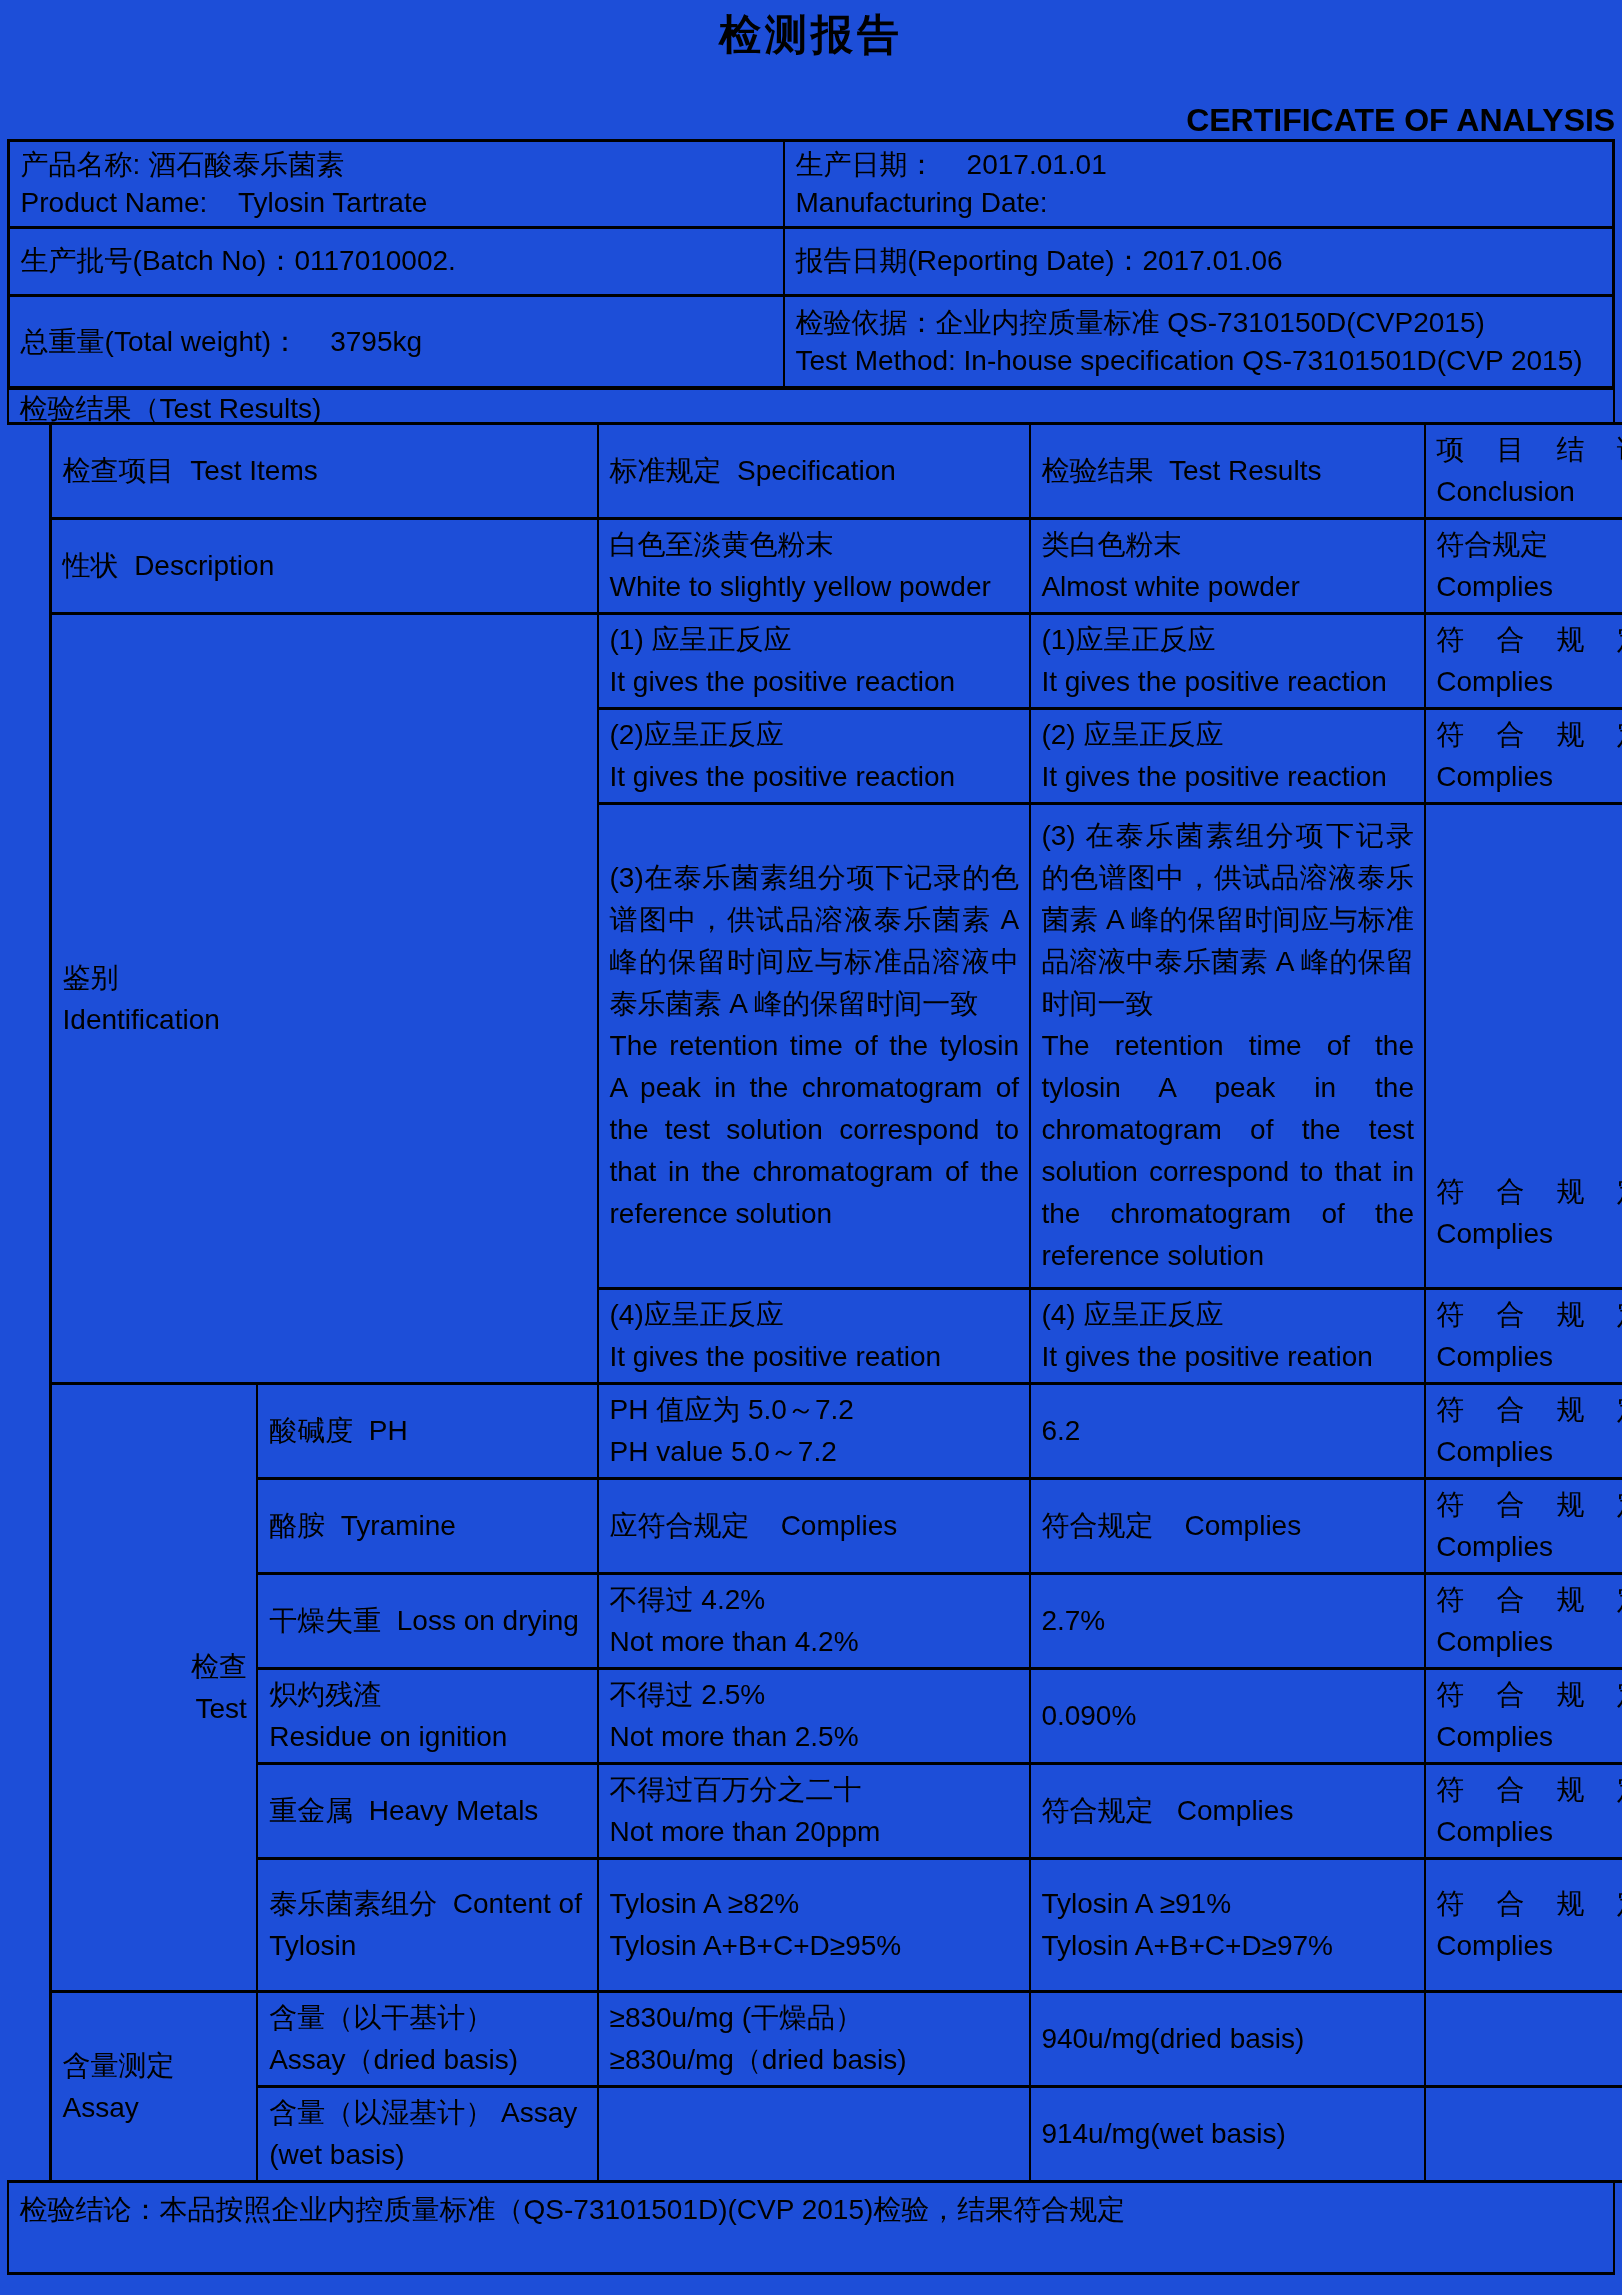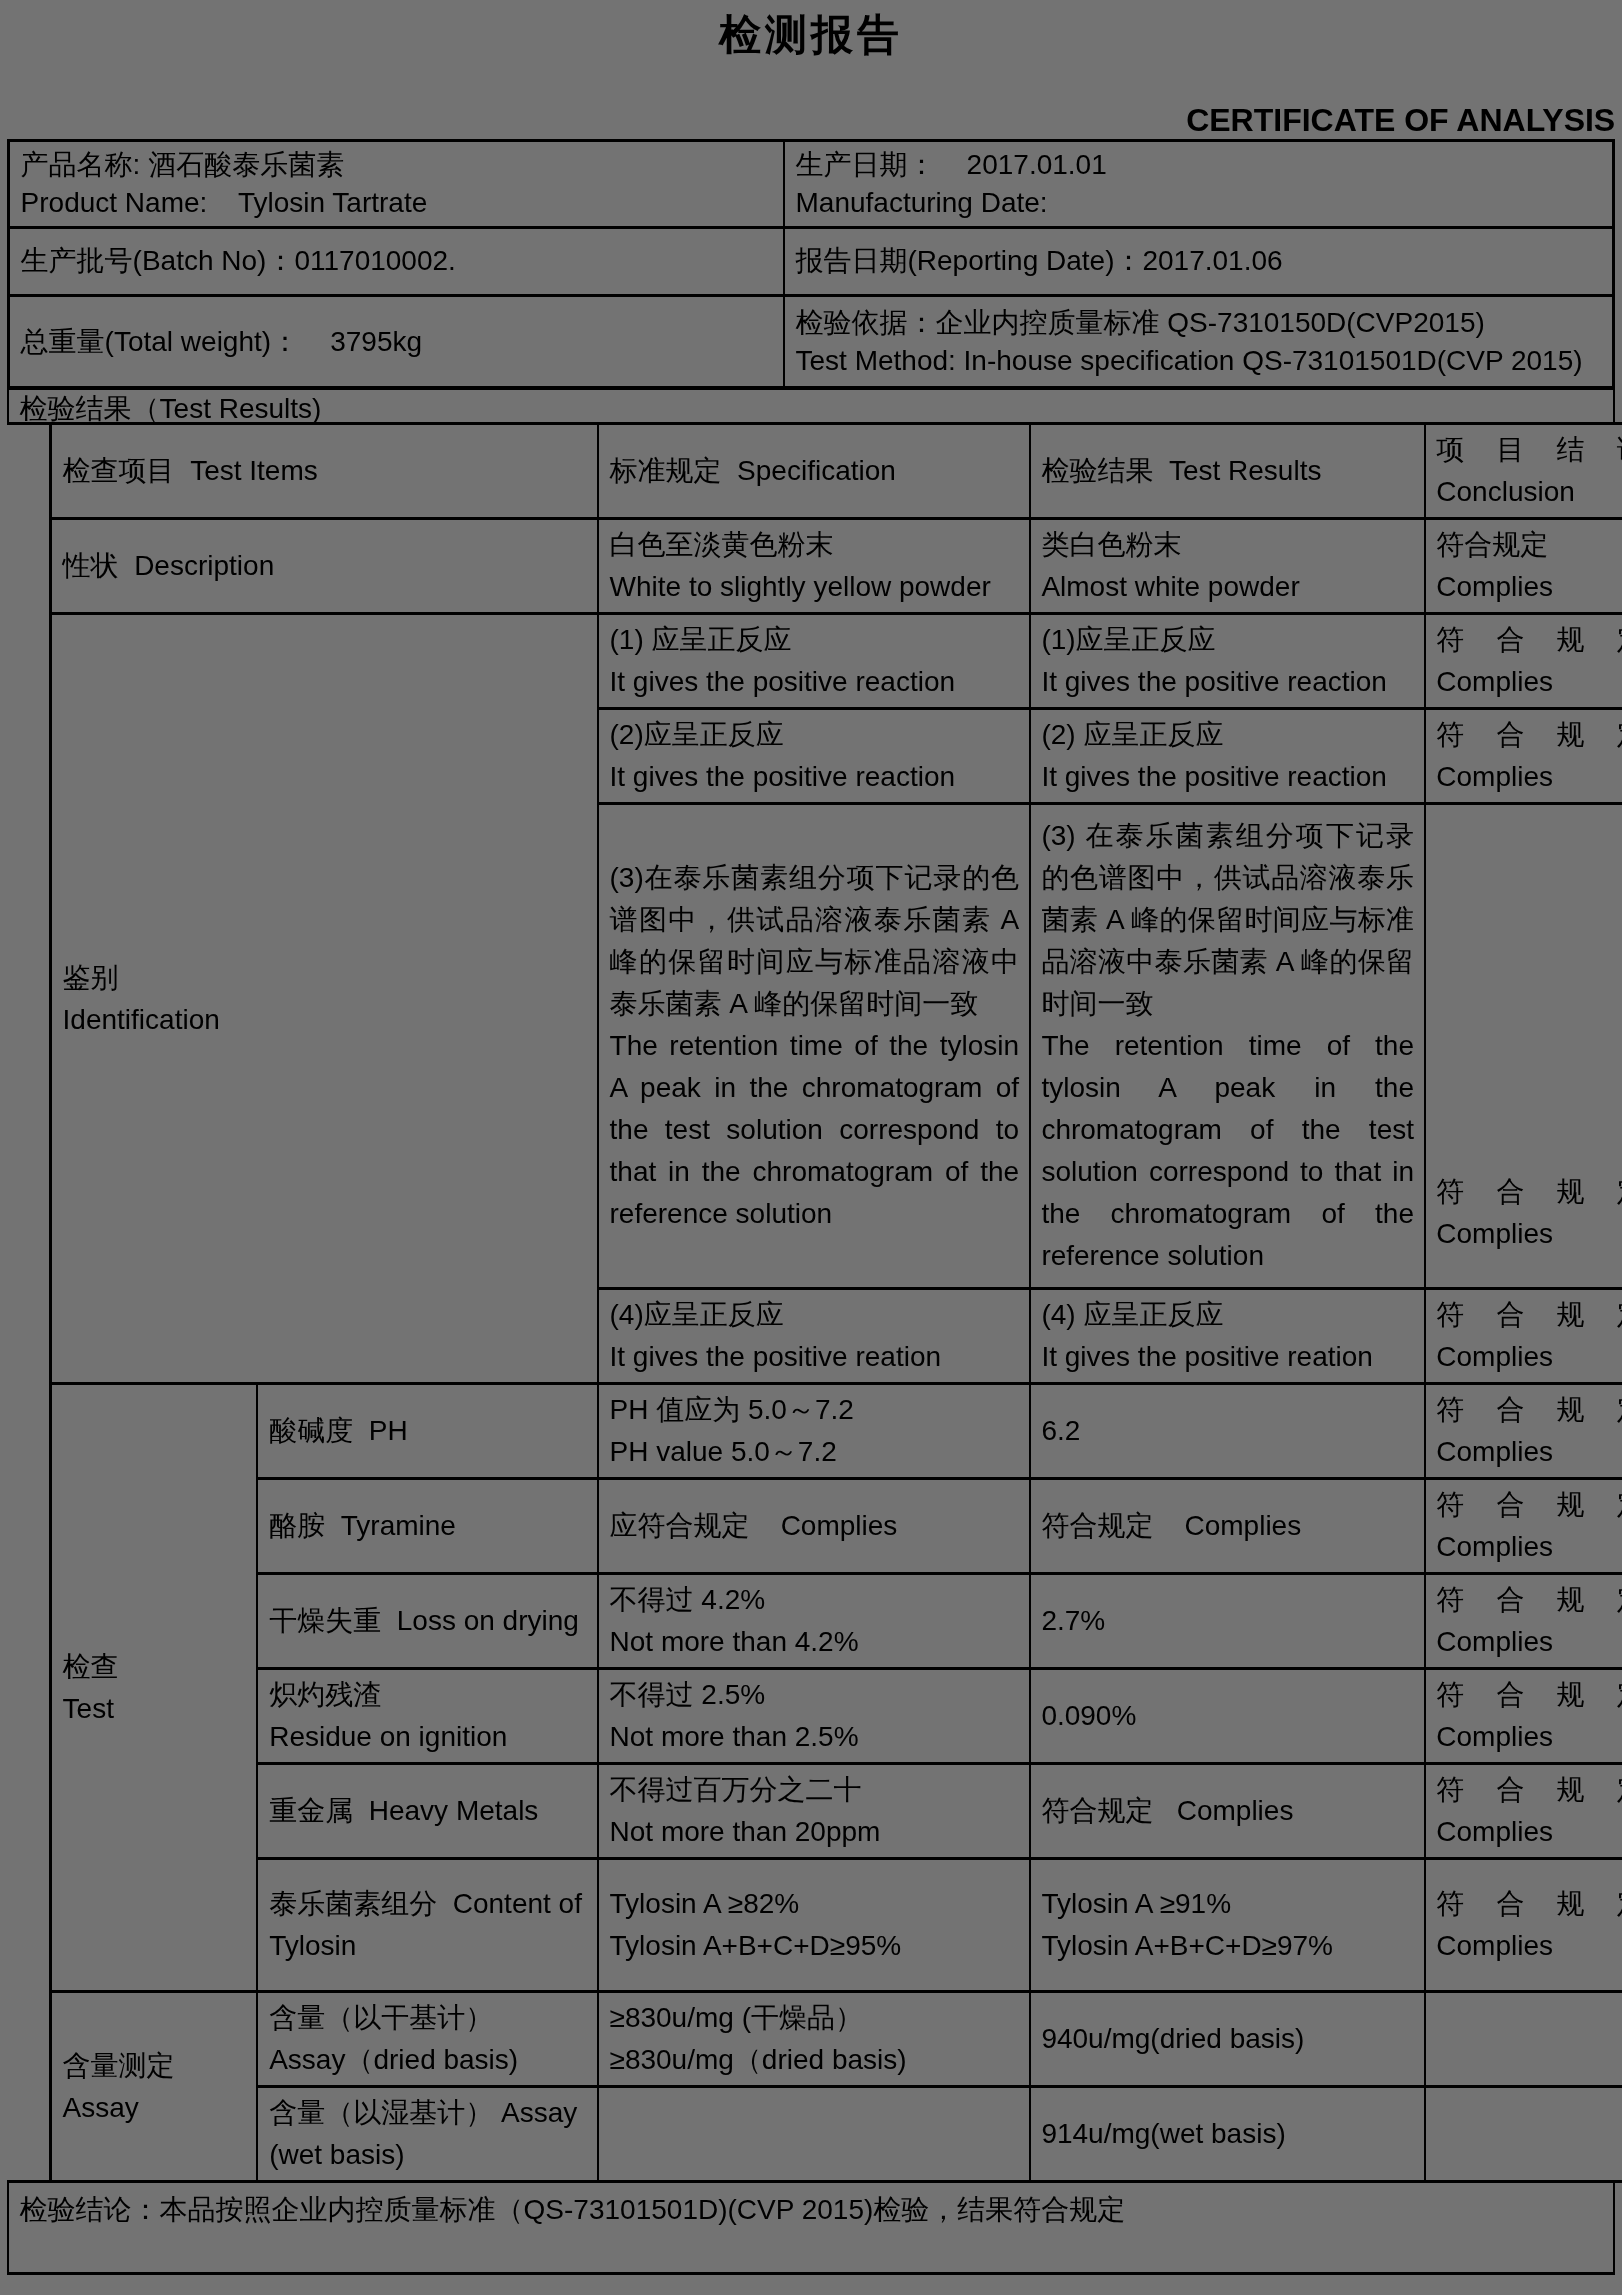--- a/index.html
+++ b/index.html
@@ -1,19 +1,19 @@
 <!DOCTYPE html>
 <html style="font-size:10.8px"><head>
 <meta charset="utf-8">
 <style>
   html,body{margin:0;padding:0;background:#e8e8e8;}
   .page{
     position:relative;
     width:1622px;height:2295px;
-    background:#737373;
+    background:#1d4ed8;
     color:#000;
     font-family:"Liberation Sans", sans-serif;
     font-size:28px;
     box-sizing:border-box;
     padding:5.4px 6.8px 0 6.8px;
     margin:0 auto;
     overflow:hidden;
   }
   .title-cn{
     text-align:center;
@@ -60,21 +60,21 @@
   .concl .spread{
     text-align:justify;
     text-align-last:justify;
     white-space:normal;
   }
   .justify div{
     text-align:justify;
     white-space:normal;
   }
   .vbot{vertical-align:bottom;padding-bottom:32px;}
-  .center{text-align:left;}
+  .center{text-align:right;}
   .conclusion{
     margin-top:-3.4px;
     border:3.4px solid #000;
     border-left-width:2px;border-right-width:2px;
     padding:6.8px 9.5px 4px 10.8px;
     line-height:42px;
     box-sizing:border-box;
     height:95px;
   }
   col.c1a{width:12.9%}

